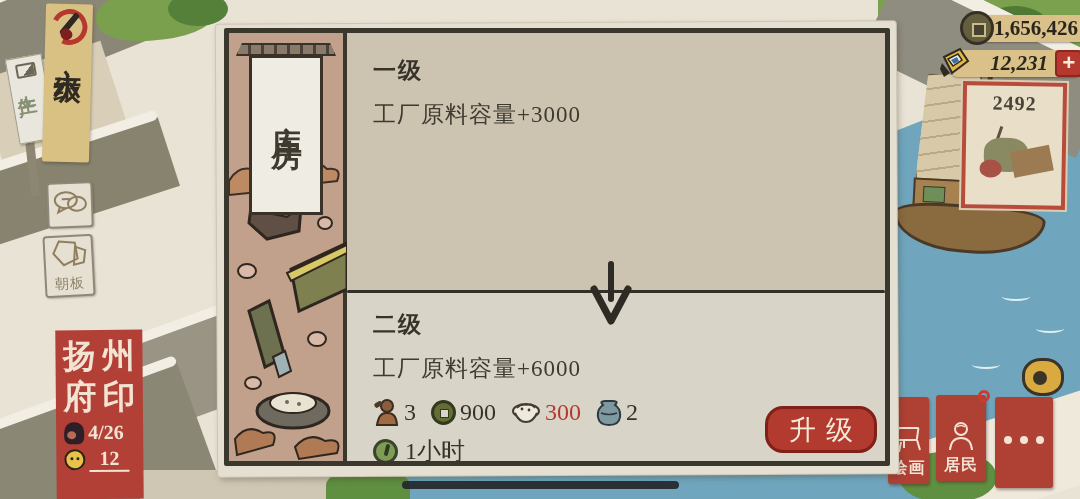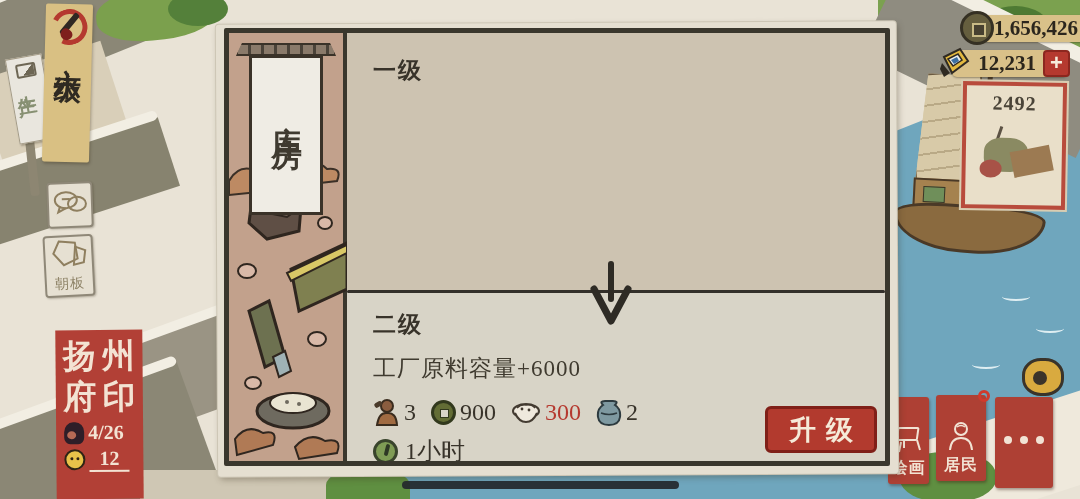--- a/index.html
+++ b/index.html
@@ -73,21 +73,21 @@
   .seal-row .underline { border-bottom:2px solid #f3e3d3; padding:0 10px; }
   .npc-ico { width:20px; height:22px; background:#2e1e28; border-radius:45% 45% 30% 30%; position:relative; }
   .npc-ico::after { content:""; position:absolute; left:3px; top:9px; width:9px; height:8px; background:#b76a55; border-radius:50%; }
   .face-ico { width:21px; height:21px; background:#e8c24a; border:2px solid #2e2415; border-radius:50%; position:relative; }
   .face-ico::before { content:""; position:absolute; left:4px; top:6px; width:3px; height:3px; background:#2e2415; border-radius:50%; }
   .face-ico::after  { content:""; position:absolute; right:4px; top:6px; width:3px; height:3px; background:#2e2415; border-radius:50%; }
 
   
   .cur-pill { position:absolute; height:27px; background:#d9c189; border-radius:5px; z-index:8; display:flex; align-items:center; box-shadow:0 1px 2px rgba(50,40,20,.4); }
   .cur1 { left:976px; top:15px; width:132px; }
-  .cur2 { left:952px; top:50px; width:116px; }
+  .cur2 { left:952px; top:50px; width:128px;font-style:italic; }
   .cur-val { flex:1; text-align:right; font-size:21px; font-weight:bold; color:#2b261d; padding-right:32px; padding-left:18px; white-space:nowrap; }
   .plus-btn { position:absolute; right:-2px; top:0px; width:27px; height:27px; background:#b5392f; border:2px solid #8c271f; border-radius:4px; color:#f6ecdc; font-size:22px; font-weight:bold; line-height:22px; text-align:center; font-family:"Liberation Sans",sans-serif; }
   .coin-big { position:absolute; left:-16px; top:-4px; width:34px; height:34px; background:#655e3e; border:3px solid #353023; border-radius:50%; }
   .coin-big::after { content:""; position:absolute; left:9px; top:9px; width:10px; height:10px; border:2px solid #c9bb86; background:#474130; }
   .silk-ico { position:absolute; left:-14px; top:-3px; width:32px; height:32px; }
 
   
   .dialog { position:absolute; left:217px; top:23px; width:680px; height:452px; z-index:10; }
   .paper { position:absolute; inset:0; background:#e5dfd1; border-radius:3px; transform:rotate(-0.3deg); box-shadow:0 0 0 1px #cdc6b5, 2px 3px 6px rgba(60,50,30,.35); }
   .frame { position:absolute; left:7px; top:5px; right:7px; bottom:9px; border:5px solid #3a372d; border-radius:2px; display:flex; overflow:hidden; background:#cdc3b0; }
@@ -107,21 +107,21 @@
   .cost-row { display:flex; align-items:center; gap:9px; margin-top:14px; }
   .cost-item { display:flex; align-items:center; gap:4px; margin-right:6px; }
   .cost-val { font-size:24px; color:#38332a; }
   .cost-val.insufficient { color:#b5392f; }
   .time-row { display:flex; align-items:center; gap:7px; margin-top:9px;text-align:center; }
   .time-val { font-size:24px; color:#38332a; }
   .coin-sm { width:25px; height:25px; background:#636d35; border:3px solid #32391d; border-radius:50%; position:relative; }
   .coin-sm::after { content:""; position:absolute; left:6px; top:6px; width:7px; height:7px; background:#d8d4c7; border:1px solid #32391d; }
   .clock-ico { width:25px; height:25px; background:#7f9c55; border:3px solid #39442c; border-radius:50%; position:relative; }
   .clock-ico::after { content:""; position:absolute; left:9px; top:2px; width:4px; height:12px; background:#2e3824; border-radius:2px; transform:rotate(14deg); }
-  .upgrade-btn { position:absolute; right:8px; bottom:8px; width:112px; height:47px; background:#b23a2e; border:3px solid #802018; border-radius:6px; color:#f5ead8; font-size:27px; font-weight:bold; letter-spacing:10px; text-indent:10px; display:flex; align-items:center; justify-content:center; font-family:"Liberation Serif",serif; }
+  .upgrade-btn { position:absolute; right:8px; bottom:8px; width:112px; height:47px; background:#b23a2e; border:3px solid #802018; border-radius:18px; color:#f5ead8; font-size:27px; font-weight:normal; letter-spacing:10px; text-indent:10px; display:flex; align-items:center; justify-content:center; font-family:"Liberation Serif",serif; }
 
   
   .red-btn { position:absolute; background:#ae4034; border-radius:3px; z-index:5; color:#f2e3d4; display:flex; flex-direction:column; align-items:center; justify-content:flex-end; padding-bottom:5px; box-shadow:1px 2px 3px rgba(60,30,20,.4); }
   .btn-paint { left:888px; top:397px; width:41px; height:87px; }
   .btn-res { left:936px; top:395px; width:50px; height:86px; }
   .btn-more { left:995px; top:397px; width:58px; height:91px; justify-content:center; }
   .red-btn .lbl { font-size:16px; font-weight:bold; letter-spacing:1px; white-space:nowrap; }
   .notif-dot { position:absolute; right:-4px; top:-5px; width:12px; height:12px; border:3px solid #d03a2c; border-radius:50%; background:transparent; }
   .dots { display:flex; gap:8px; }
   .dots i { width:8px; height:8px; border-radius:50%; background:#f2e3d4; }
@@ -278,20 +278,21 @@
           <div class="scroll-roof"></div>
           <div class="scroll-body">
             <div class="scroll-title">库房</div>
           </div>
         </div>
       </div>
 
       <div class="content">
         <div class="sec-cur">
           <div class="lv-head">一级</div>
+          <div class="lv-effect">工厂原料容量+3000</div>
         </div>
 
         <div class="divider"></div>
         <svg class="down-arrow" viewBox="0 0 44 66">
           <path d="M22 3 V38" stroke="#2e2b25" stroke-width="6" stroke-linecap="round"></path>
           <path d="M5 28 L22 60 L39 28" fill="none" stroke="#2e2b25" stroke-width="7" stroke-linejoin="round" stroke-linecap="round"></path>
         </svg>
 
         <div class="sec-next">
           <div class="lv-head">二级</div>

